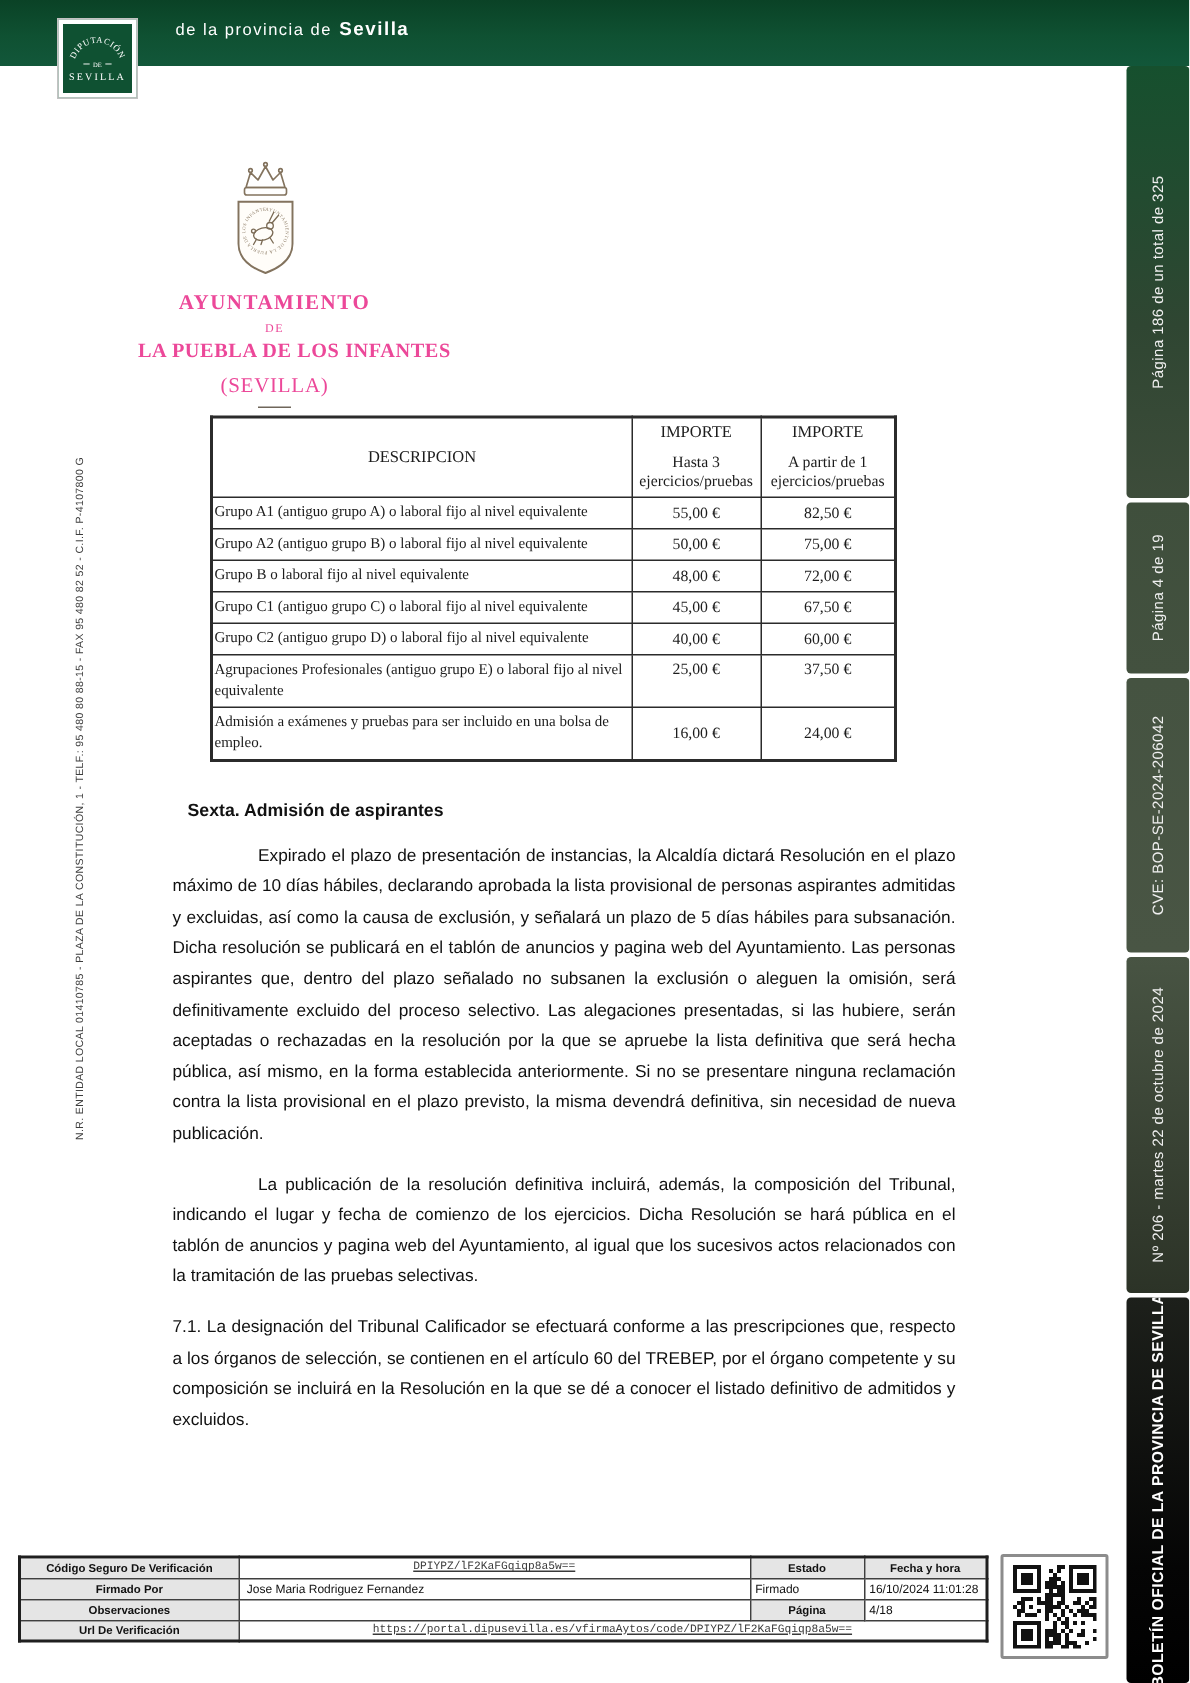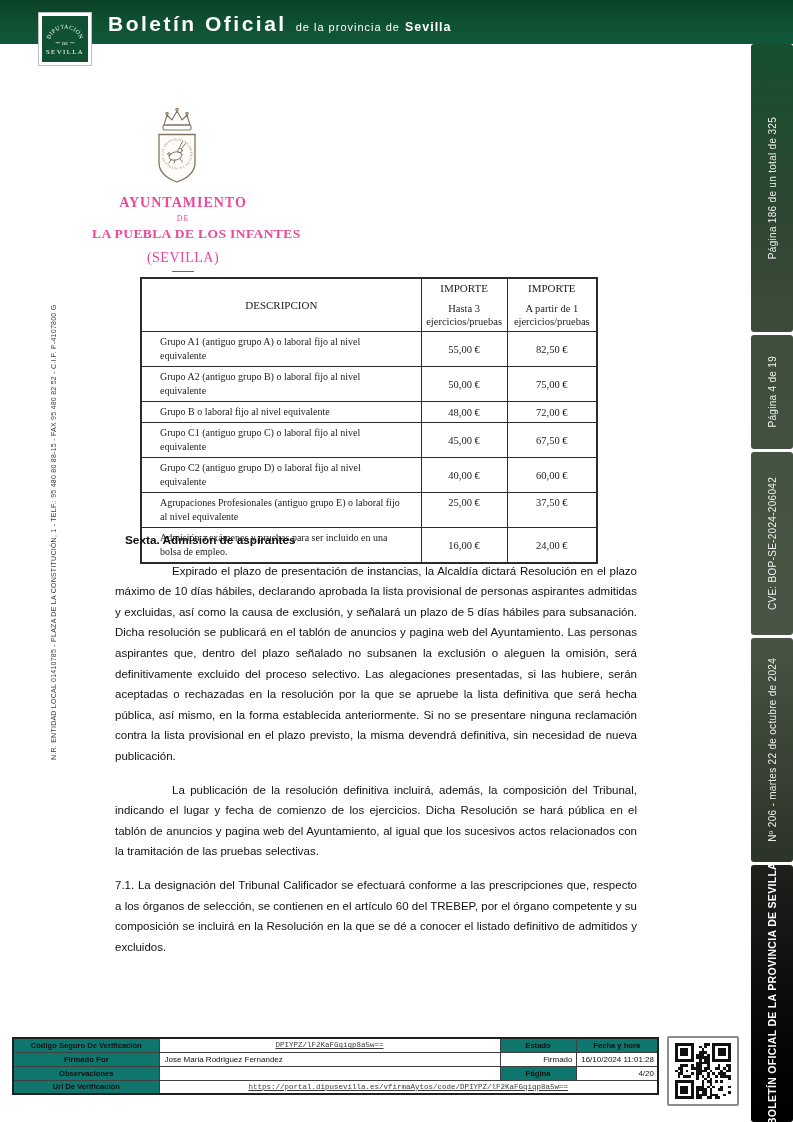--- a/index.html
+++ b/index.html
@@ -48,38 +48,38 @@
 
   
   .fees { position:absolute; left:140px; top:277px; width:458px;
     border-collapse:collapse; font-family:"Liberation Serif", serif; color:#1c1c1c; }
   .fees th, .fees td { border:1px solid #2b2b2b; }
   .fees { border:2px solid #2b2b2b; }
   .fees th { font-weight:normal; font-size:11px; vertical-align:middle; padding:3px 2px; }
   .th-desc { text-align:center; vertical-align:bottom; padding-bottom:12px; }
   .imp-top { display:block; margin-bottom:8px; }
   .imp-sub { display:block; font-size:10.5px; white-space:pre-line; line-height:1.25; }
-  .fees td.desc { font-size:10px; padding:3px 18px; line-height:1.4; }
+  .fees td.desc { font-size:10px; padding:3px 1px; line-height:1.4; }
   .fees td.amt  { font-size:10.5px; text-align:center; vertical-align:middle; padding:3px 2px; }
   .fees tr.vtop td.amt { vertical-align:top; padding-top:4px; }
 
   
   .body-text { position:absolute; left:115px; top:530px; width:522px;
     font-size:11.5px; line-height:20.6px; color:#111; text-align:justify; }
   .body-text h3 { font-size:11.8px; margin:0 10px 10px; text-align:left; }
   .body-text h3.sec2 { margin-top:6px; }
   .body-text p { margin:0 0 13px; }
   .body-text p.indent { text-indent:57px; }
 
   
   .verif { position:absolute; left:12px; top:1037px; width:645px; table-layout:fixed;
     border-collapse:collapse; border:2px solid #1f1f1f; font-size:8px; color:#111; }
   .verif td { border:1px solid #3f3f3f; height:14px; padding:1px 3px; overflow:hidden; white-space:nowrap; }
-  .verif td.lbl { background:#0f766e; font-weight:bold; text-align:center; font-size:7.6px; }
-  .verif td.val { text-align:right; }
+  .verif td.lbl { background:#e5e5e5; font-weight:bold; text-align:center; font-size:7.6px; }
+  .verif td.val { text-align:left; }
   .verif td.val-left { text-align:left; padding-left:5px; }
   .verif td.mono { font-family:"Liberation Mono", monospace; font-size:7.5px; color:#3a3a3a; text-align:center;text-decoration:underline; }
 
   .qr-box { position:absolute; left:667px; top:1036px; width:72px; height:70px;
     border:2px solid #8c8c8c; border-radius:2px; background:#fff;
     display:flex; align-items:center; justify-content:center; }
   .qr-box svg { width:56px; height:56px; display:block; }
 </style>
 </head>
 <body>
@@ -95,21 +95,20 @@
       <text font-size="5.6" fill="#ffffff" letter-spacing="0.4" font-family="Liberation Serif, serif">
         <textPath href="#dipArc" startOffset="50%" text-anchor="middle">DIPUTACIÓN</textPath>
       </text>
       <line x1="13" y1="25.5" x2="17" y2="25.5" stroke="#fff" stroke-width="0.6"></line>
       <line x1="27" y1="25.5" x2="31" y2="25.5" stroke="#fff" stroke-width="0.6"></line>
       <text x="22" y="27.5" font-size="4.2" fill="#ffffff" text-anchor="middle" font-family="Liberation Serif, serif">DE</text>
       <text x="22" y="36" font-size="6.4" fill="#ffffff" text-anchor="middle" letter-spacing="1.4" font-family="Liberation Serif, serif">SEVILLA</text>
     </svg>
   </div>
   <div class="masthead">
-    <span class="mh-main">Boletín Oficial</span>
     <span class="mh-sub">de la provincia de</span>
     <span class="mh-prov">Sevilla</span>
   </div>
 
   <div class="left-margin-text vtext">N.R. ENTIDAD LOCAL 01410785 - PLAZA DE LA CONSTITUCIÓN, 1 - TELF.: 95 480 80 88-15 - FAX 95 480 82 52 - C.I.F. P-4107800 G</div>
 
   <aside class="sidebar">
       <div class="seg seg0" style="height: 288px;">
         <span>Página 186 de un total de 325</span>
       </div>
@@ -247,21 +246,21 @@
         <tr>
           <td class="lbl">Firmado Por</td>
           <td class="val-left">Jose Maria Rodriguez Fernandez</td>
           <td class="val">Firmado</td>
           <td class="val">16/10/2024 11:01:28</td>
         </tr>
         <tr>
           <td class="lbl">Observaciones</td>
           <td class="val"></td>
           <td class="lbl">Página</td>
-          <td class="val">4/20</td>
+          <td class="val">4/18</td>
         </tr>
         <tr>
           <td class="lbl">Url De Verificación</td>
           <td class="mono" colspan="3">https://portal.dipusevilla.es/vfirmaAytos/code/DPIYPZ/lF2KaFGqiqp8a5w==</td>
         </tr>
       </tbody>
   </table>
 
   <div class="qr-box">
     <svg id="qr" viewBox="0 0 21 21" shape-rendering="crispEdges">

